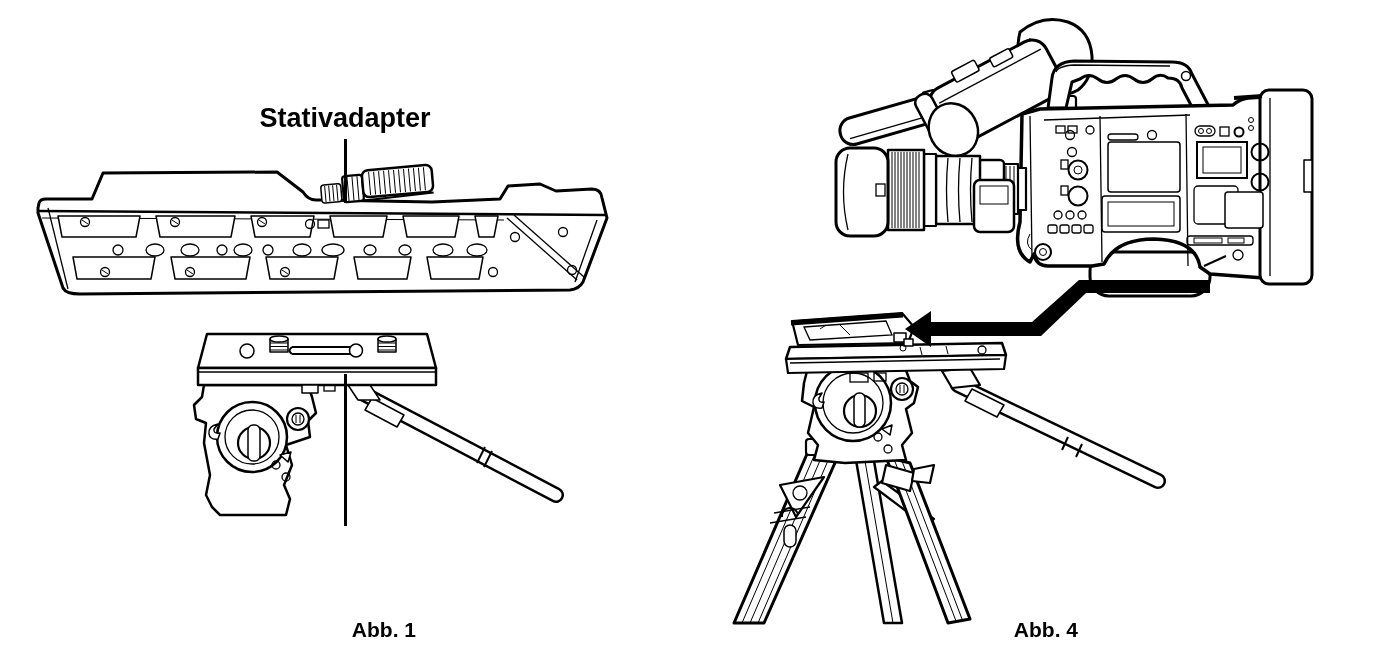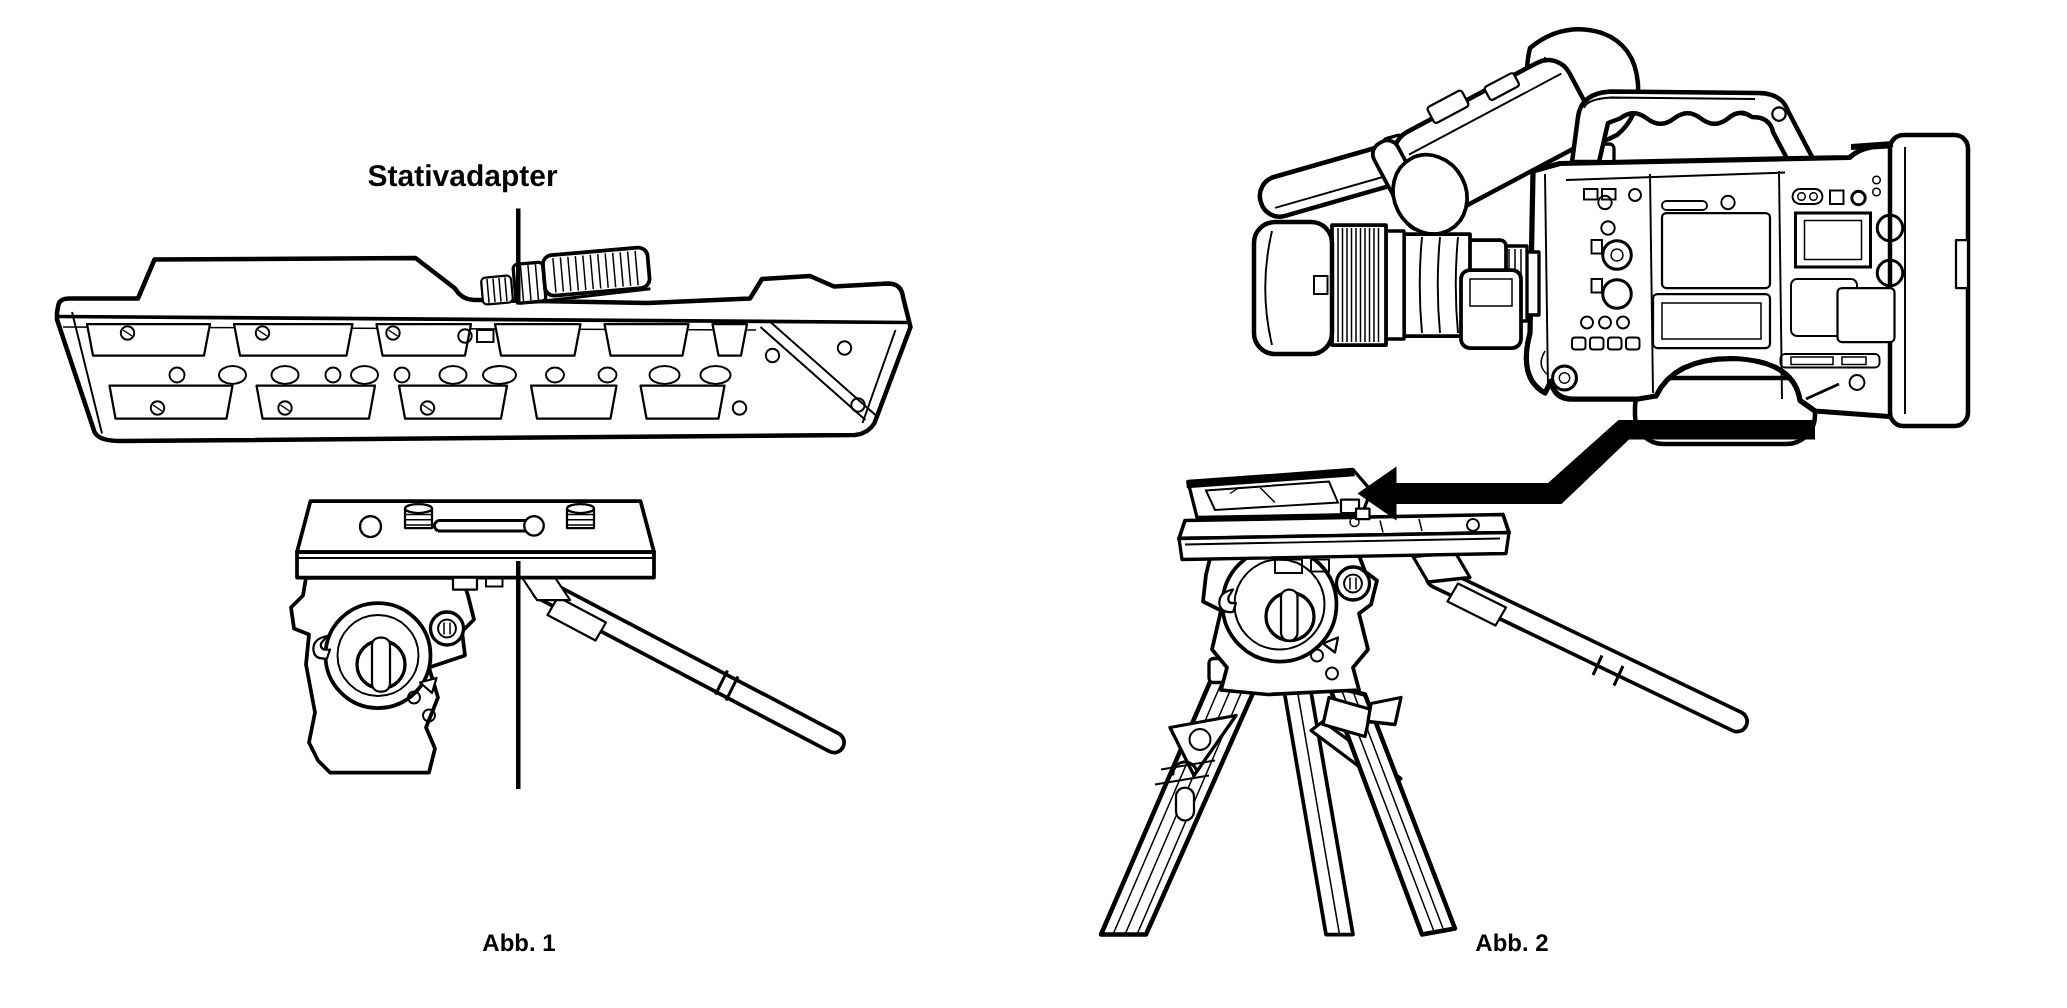--- a/index.html
+++ b/index.html
@@ -1,21 +1,21 @@
 <!DOCTYPE html>
 <html><head>
 <meta charset="utf-8">
 <style>
   html,body{margin:0;padding:0;background:#fff;}
   .page{position:relative;width:1378px;height:672px;background:#fff;overflow:hidden;
         font-family:"Liberation Sans", sans-serif;}
-  .lbl{position:absolute;color:#000;font-weight:bold;font-size:20px;line-height:24px;
-       text-align:left;white-space:nowrap;}
-  .cap{position:absolute;color:#000;font-weight:bold;font-size:16px;line-height:24px;
+  .lbl{position:absolute;color:#000;font-weight:bold;font-size:27px;line-height:24px;
        text-align:center;white-space:nowrap;}
+  .cap{position:absolute;color:#000;font-weight:bold;font-size:21px;line-height:24px;
+       text-align:right;white-space:nowrap;}
   .leader{position:absolute;width:2.5px;background:#000;}
   svg{position:absolute;overflow:visible;}
   
   .ol  {fill:#fff;stroke:#000;stroke-width:3;stroke-linejoin:round;}
   .ol35{fill:#fff;stroke:#000;stroke-width:3.5;stroke-linejoin:round;}
   .ol2 {fill:#fff;stroke:#000;stroke-width:2.2;stroke-linejoin:round;}
   .ol25{fill:#fff;stroke:#000;stroke-width:2.5;stroke-linejoin:round;}
   .ol15{fill:#fff;stroke:#000;stroke-width:1.5;stroke-linejoin:round;}
   .ln  {fill:none;stroke:#000;stroke-width:1.3;}
   .ln1 {fill:none;stroke:#000;stroke-width:1;}
@@ -353,15 +353,15 @@
 
     <polygon class="blk" points="215,74 241,56 241,67 342,67 389,25 520,25 520,38 396,38 351,81 241,81 241,92"></polygon>
   </svg>
 
   <div class="leader" style="left:344px;top:139px;height:64px"></div>
   <div class="lbl" style="left:245px;top:106px;width:200px">Stativadapter</div>
 
   <div class="leader" style="left:344px;top:374px;height:152px"></div>
 
   <div class="cap" style="left:276px;top:618px;width:140px">Abb. 1</div>
-  <div class="cap" style="left:938px;top:618px;width:140px">Abb. 2</div>
+  <div class="cap" style="left:938px;top:618px;width:140px">Abb. 4</div>
 
 </div>
 
 </body></html>

